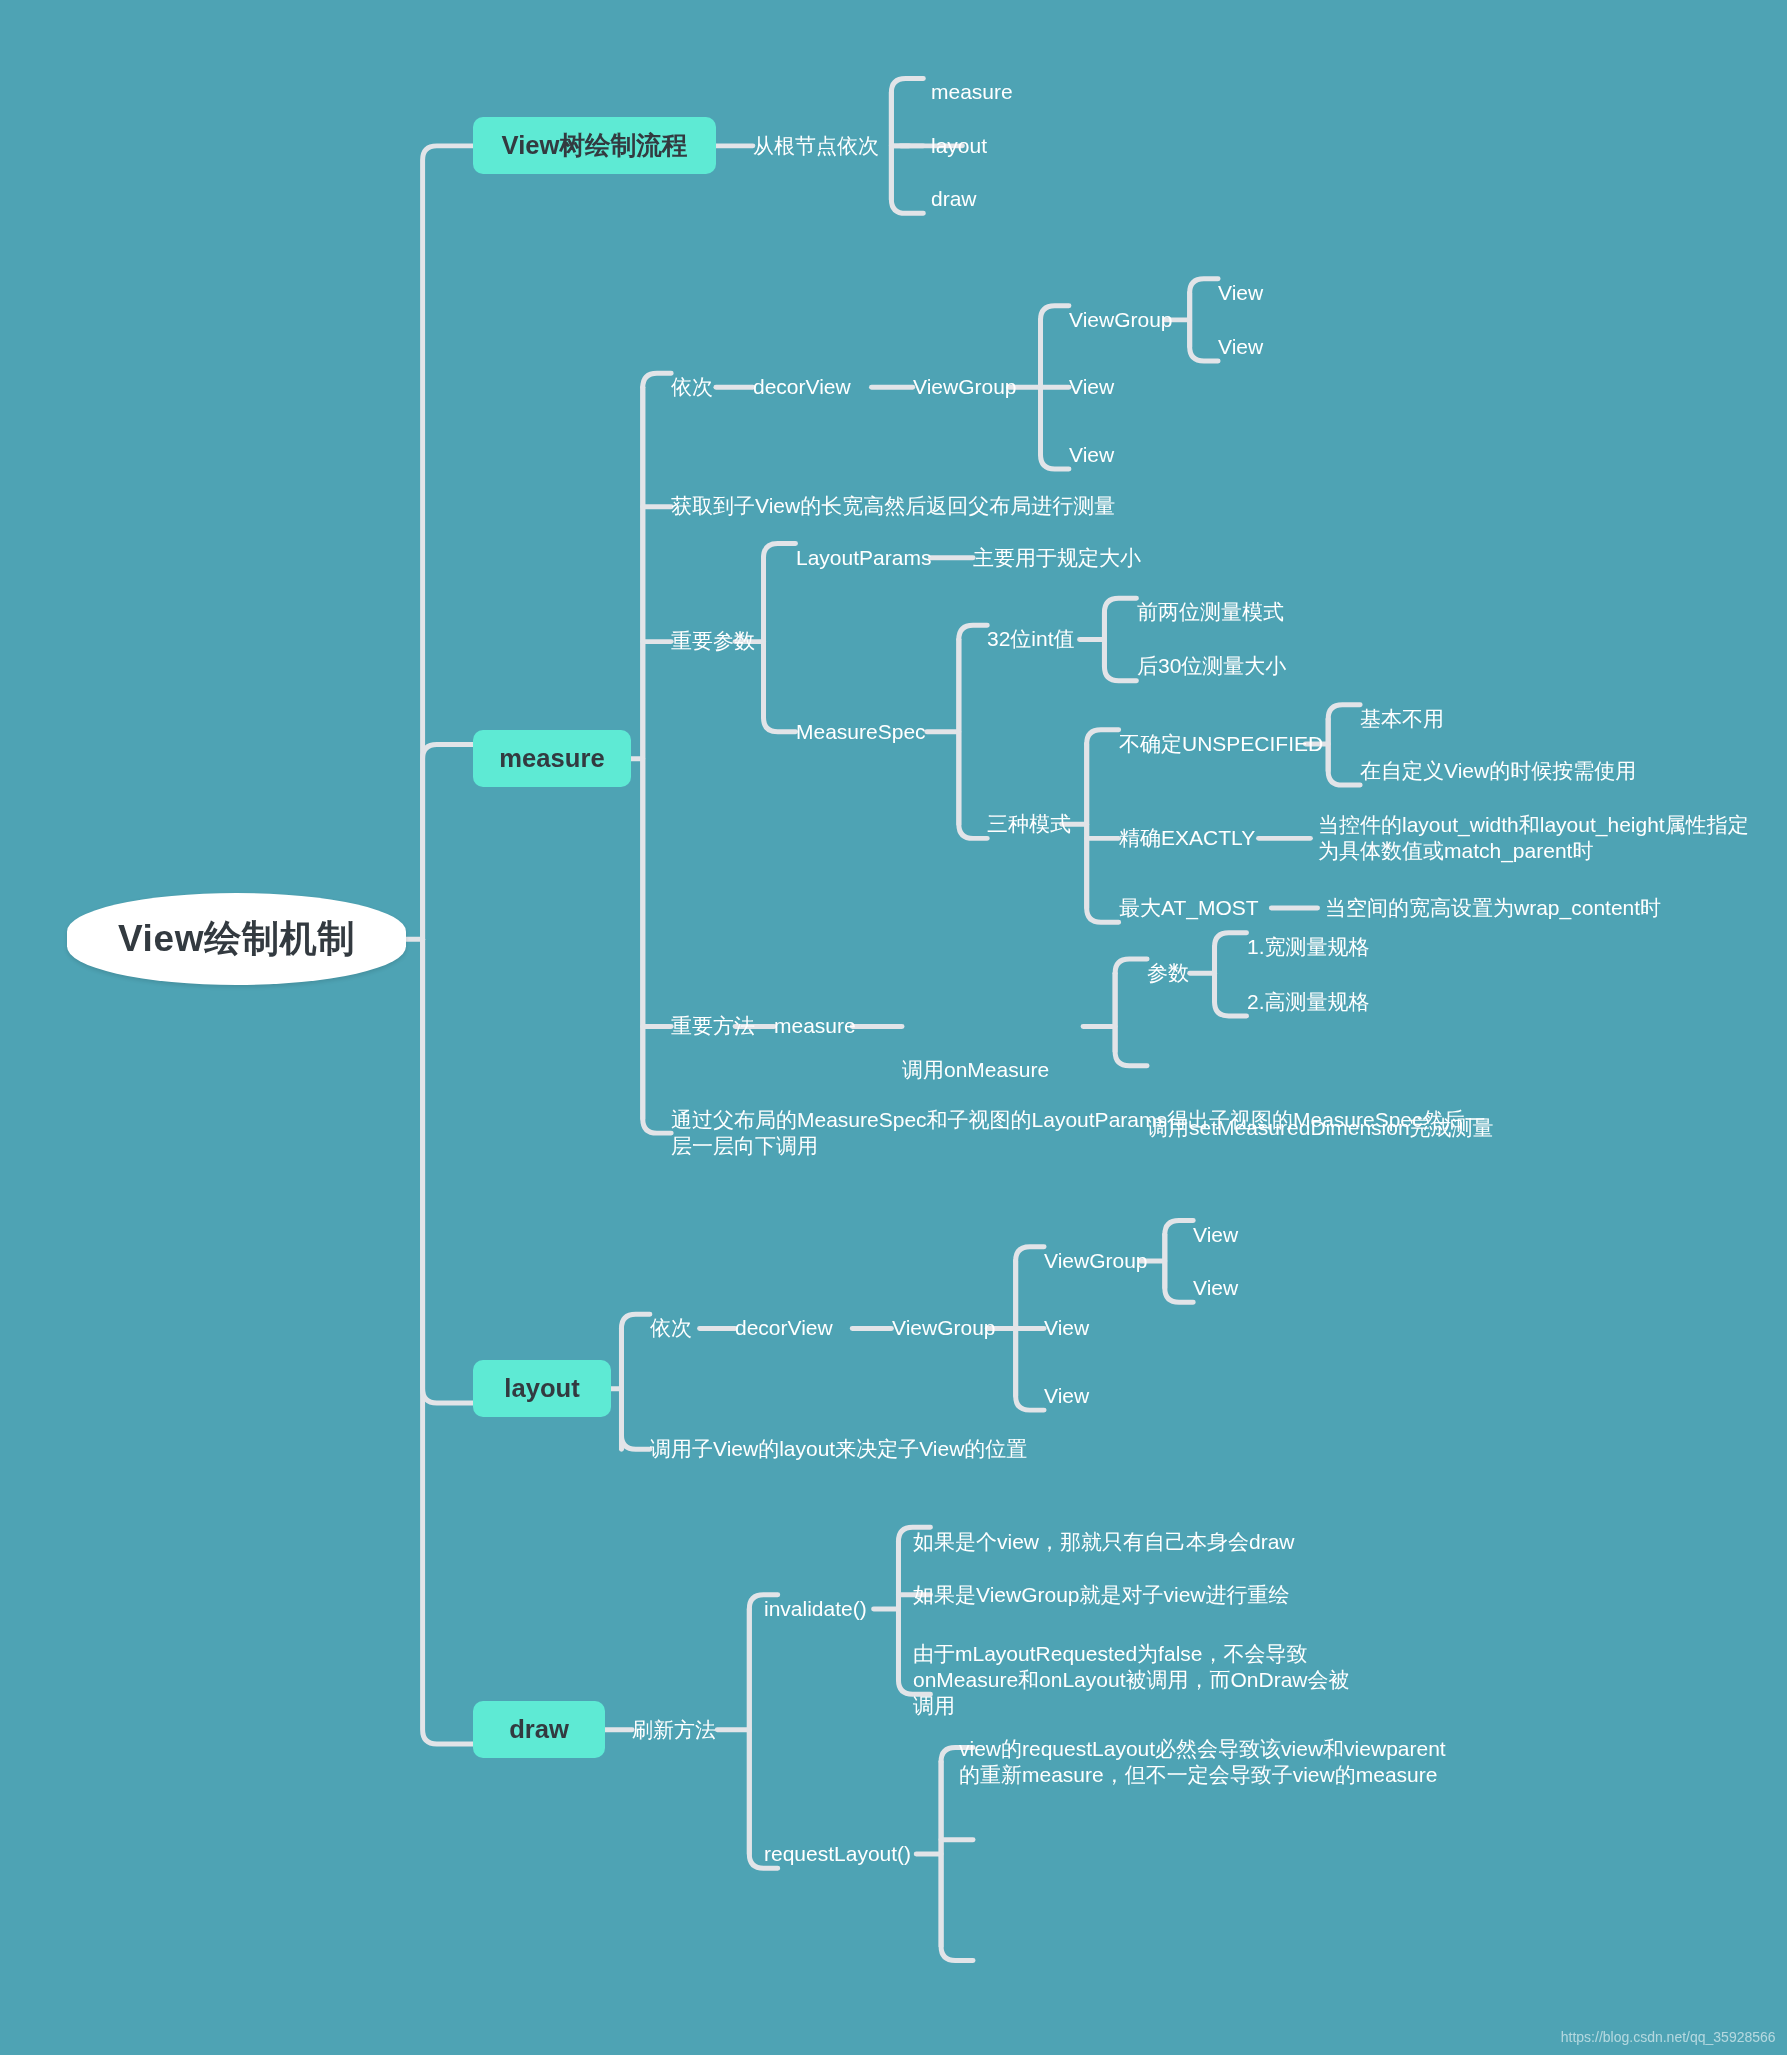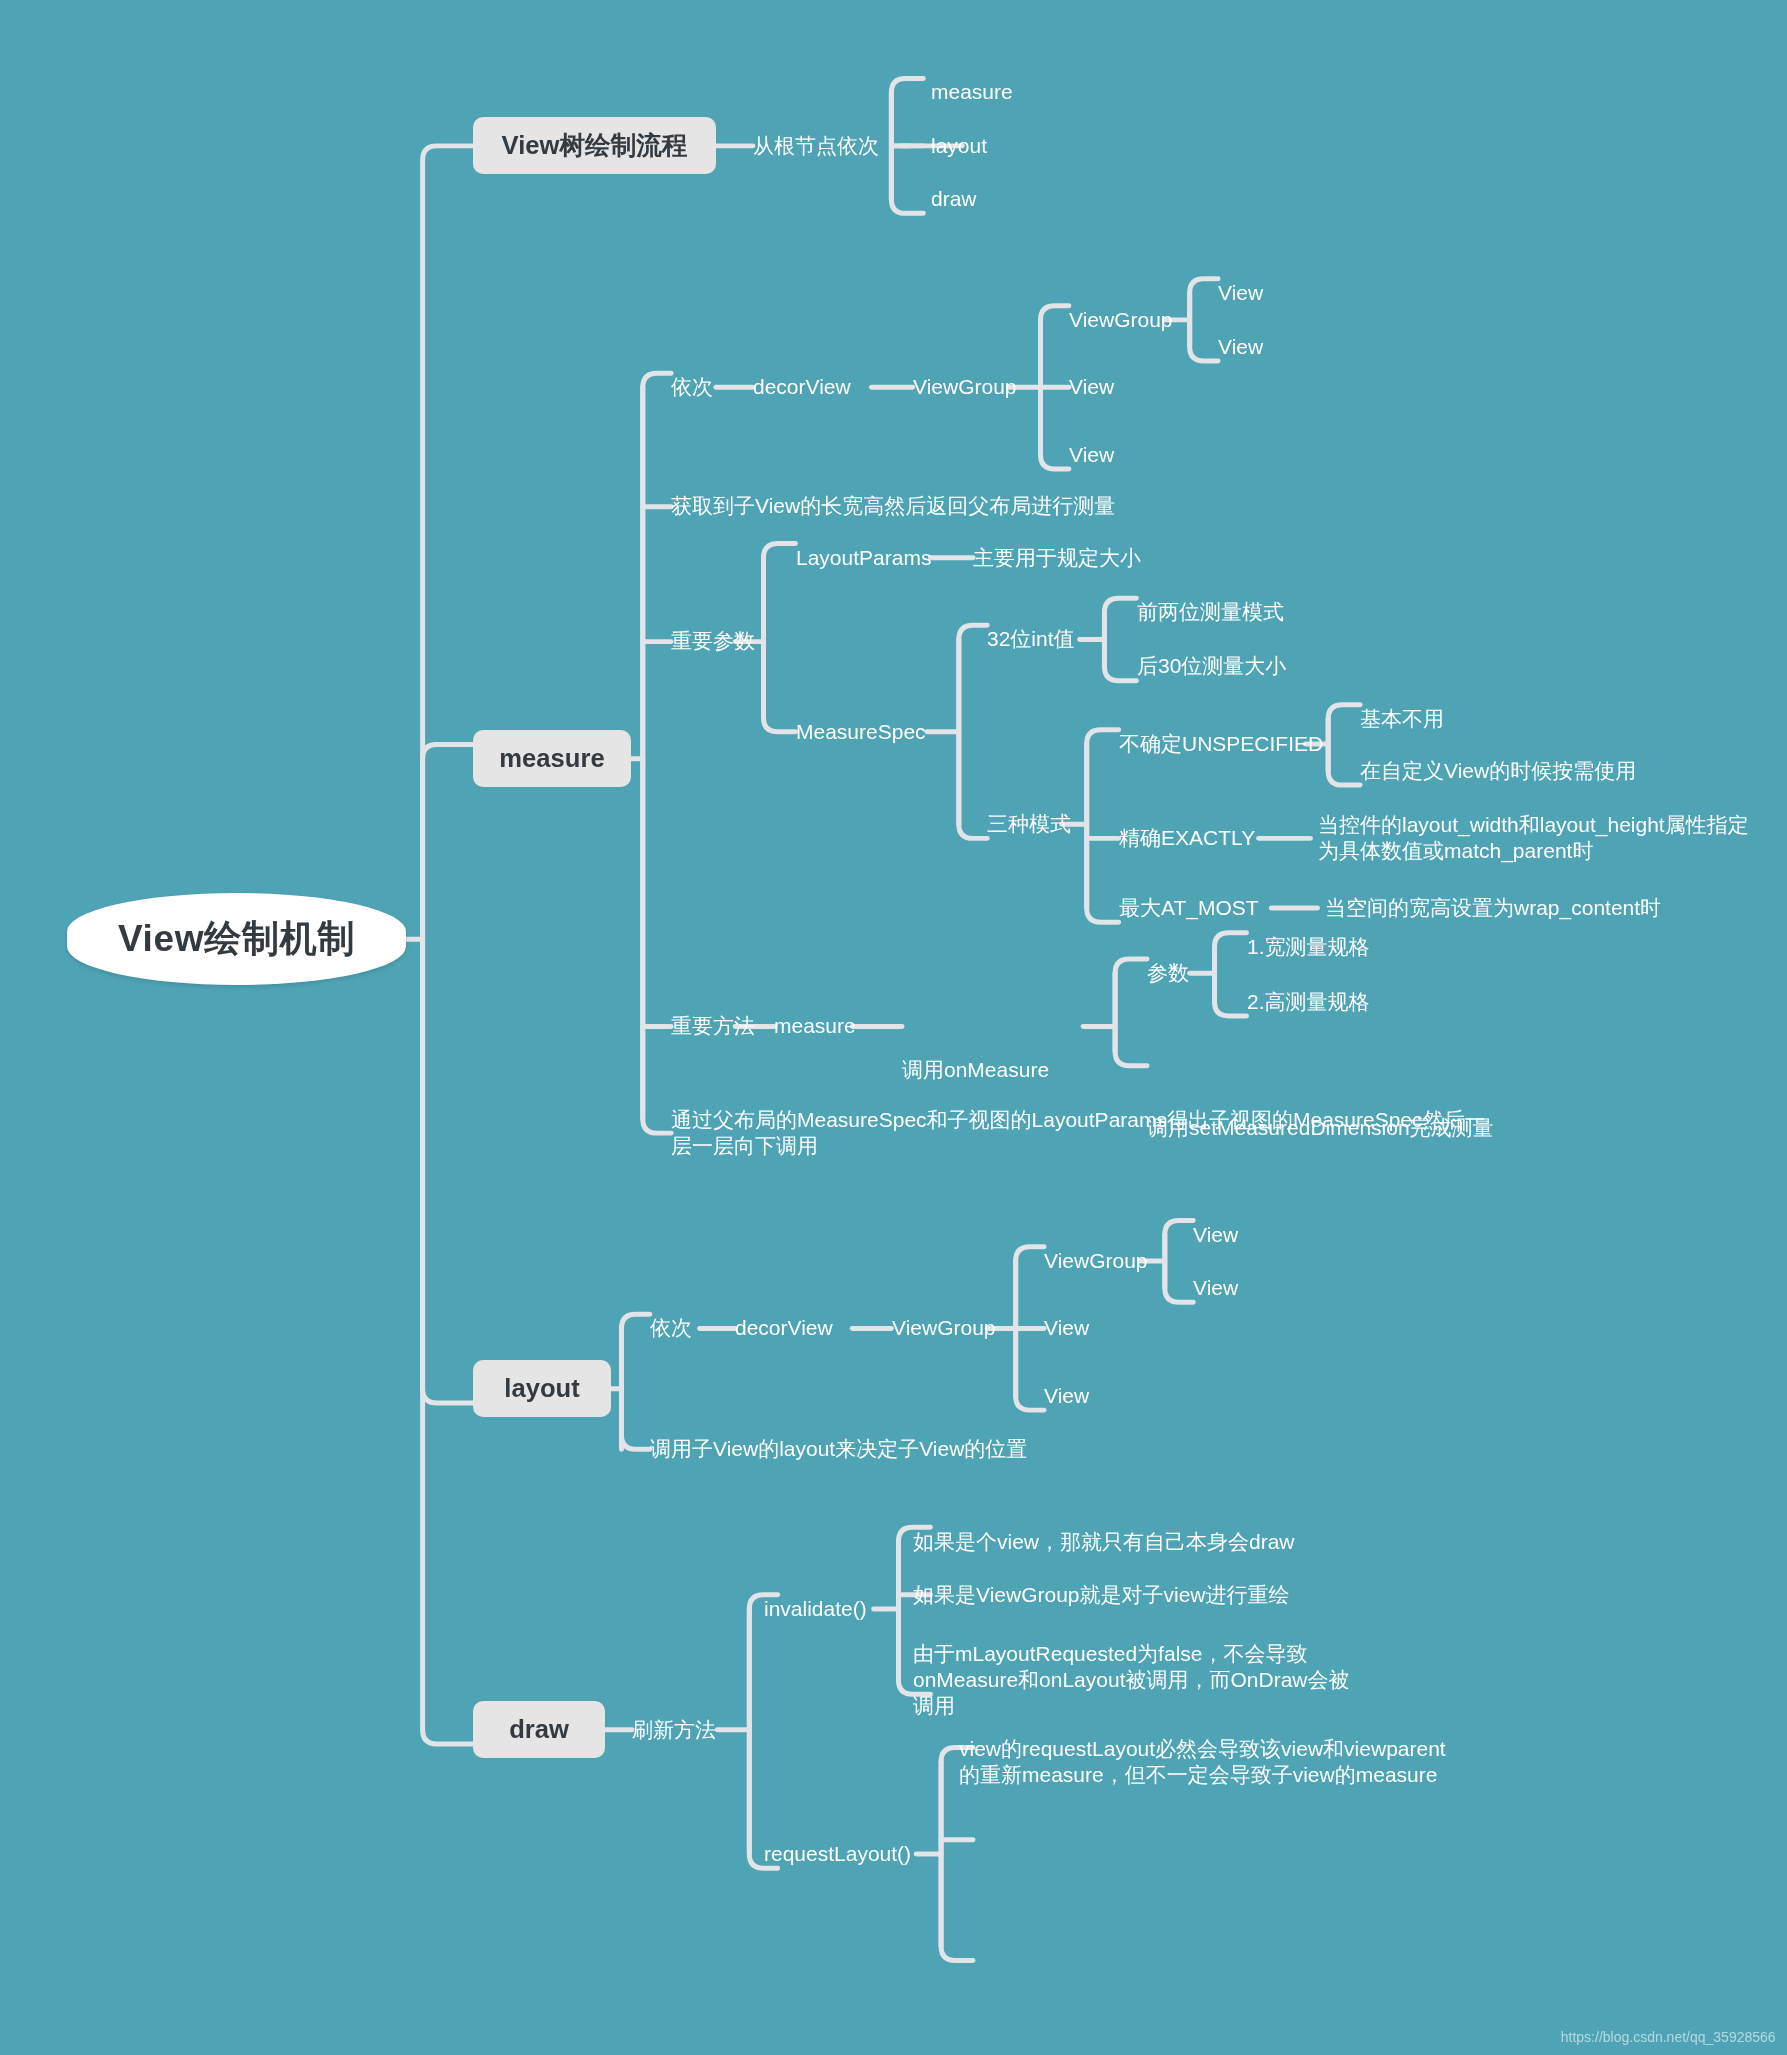--- a/index.html
+++ b/index.html
@@ -43,21 +43,21 @@
     letter-spacing: 0.7px;
     display: flex;
     align-items: center;
     justify-content: center;
     border-radius: 50% / 42%;
     box-shadow: 0 2.1px 4.3px rgba(0,0,0,0.12);
     white-space: nowrap;
   }
   .branch {
     position: absolute;
-    background: #e5e5e5;
+    background: #5eead4;
     color: #333a40;
     font-size: 25.6px;
     font-weight: bold;
     display: flex;
     align-items: center;
     justify-content: center;
     border-radius: 10px;
     white-space: nowrap;
   }
   .watermark {

